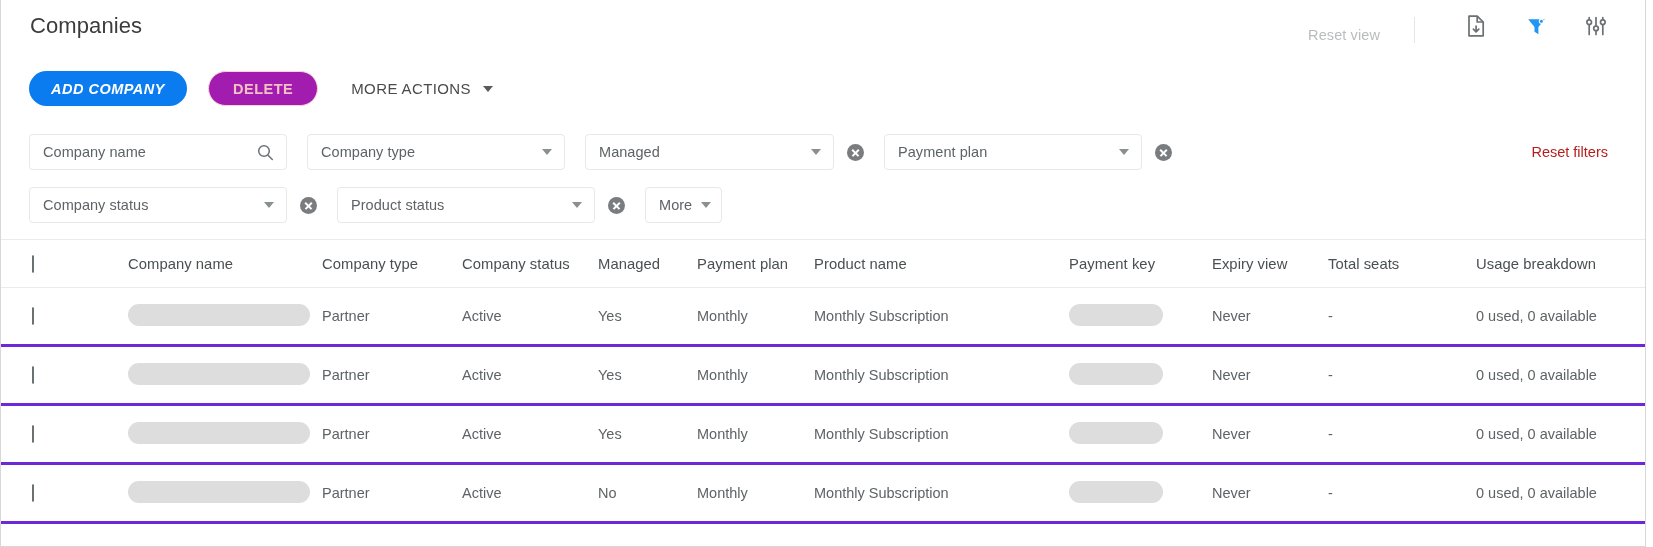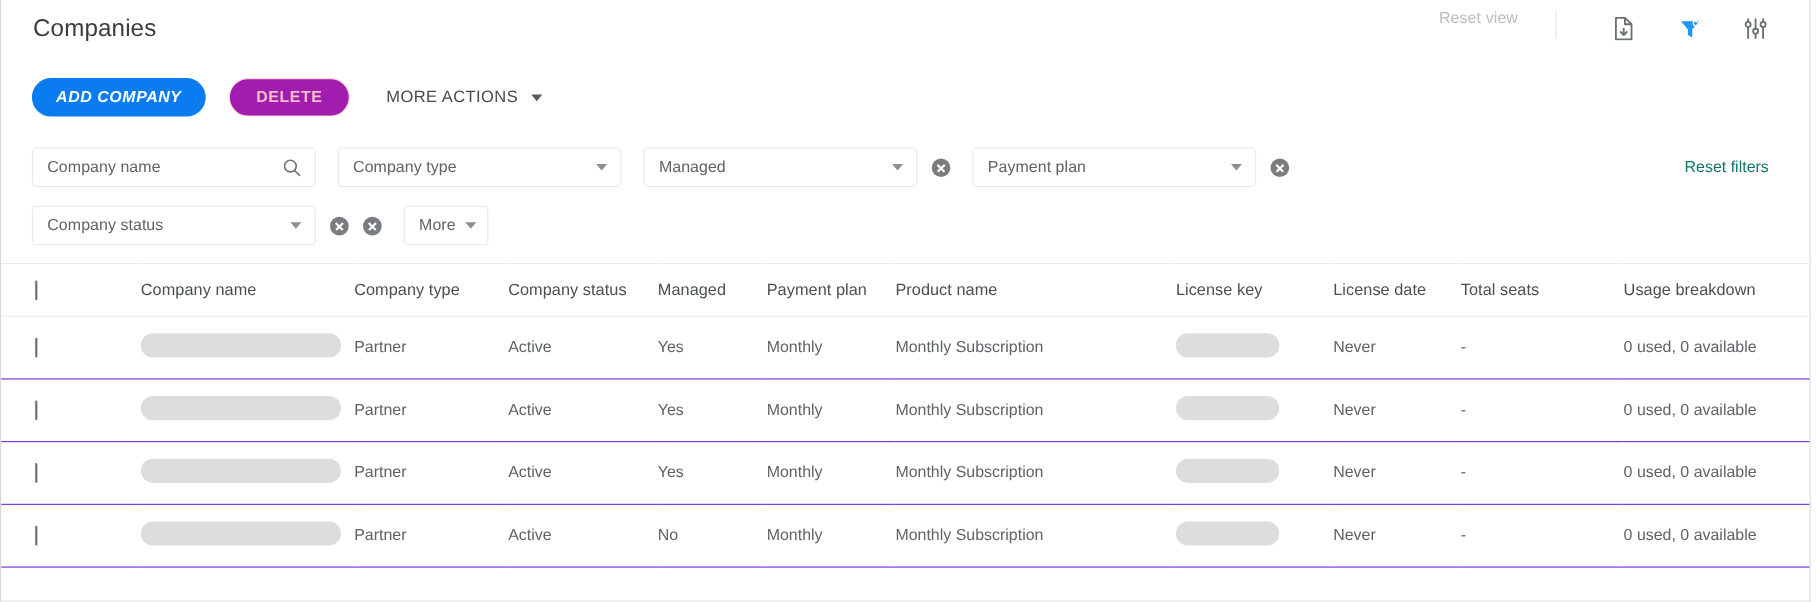--- a/index.html
+++ b/index.html
@@ -53,21 +53,21 @@
     margin-left: 29px;
     font-size: 22px;
     color: #3c3c3c;
     font-weight: 400;
     letter-spacing: 0.1px;
     line-height: 1;
   }
   .header-right {
     margin-left: auto;
     display: flex;
-    align-items: flex-start;
+    align-items: flex-end;
     padding-right: 32px;
     gap: 16px;
   }
   .reset-view {
     font-size: 14.5px;
     color: #b9bcbe;
     letter-spacing: 0.1px;
     padding-right: 18px;
     cursor: default;
   }
@@ -214,21 +214,21 @@
     border-left: 5.5px solid transparent;
     border-right: 5.5px solid transparent;
     border-top: 6px solid #8a8f92;
     flex: none;
   }
   .search-ico { flex: none; display:flex; }
 
   .reset-filters {
     margin-left: auto;
     font-size: 14.5px;
-    color: #0f766e;
+    color: #b91c1c;
     cursor: pointer;
     padding-right: 37px;
     white-space: nowrap;
   }
 
   
   .table-wrap {
     position: absolute;
     left: 1px;
     top: 239px;
@@ -251,21 +251,21 @@
     border-top: 1px solid #e8eaeb;
     border-bottom: 1px solid #e8eaeb;
     padding: 0;
     white-space: nowrap;
     letter-spacing: 0.05px;
     vertical-align: middle;
   }
   table.grid tbody td {
     height: 56px;
     color: #5e6366;
-    border-bottom: 1px solid #6d28d9;
+    border-bottom: 3px solid #6d28d9;
     padding: 0;
     white-space: nowrap;
     vertical-align: middle;
   }
   .c-check   { width: 96px;  padding-left: 31px !important; }
   .c-name    { width: 194px; }
   .c-type    { width: 140px; }
   .c-status  { width: 136px; }
   .c-managed { width: 99px;  }
   .c-plan    { width: 117px; }
@@ -385,20 +385,25 @@
 
     <div class="filter-row">
 
       <div class="field w-company-status">
         <span class="field-label">Company status</span>
         <span class="spacer"></span>
         <span class="sel-caret"></span>
       </div>
       <span class="clear-chip"></span>
 
+      <div class="field w-product-status">
+        <span class="field-label">Product status</span>
+        <span class="spacer"></span>
+        <span class="sel-caret"></span>
+      </div>
       <span class="clear-chip"></span>
 
       <div class="field w-more">
         <span class="field-label">More</span>
         <span class="spacer"></span>
         <span class="sel-caret"></span>
       </div>
     </div>
   </div>
 
@@ -408,22 +413,22 @@
         <tr>
           <th class="c-check">
             <span class="chk"></span>
           </th>
           <th class="c-name">Company name</th>
           <th class="c-type">Company type</th>
           <th class="c-status">Company status</th>
           <th class="c-managed">Managed</th>
           <th class="c-plan">Payment plan</th>
           <th class="c-product">Product name</th>
-          <th class="c-license">License key</th>
-          <th class="c-expiry">License date</th>
+          <th class="c-license">Payment key</th>
+          <th class="c-expiry">Expiry view</th>
           <th class="c-seats">Total seats</th>
           <th class="c-usage">Usage breakdown</th>
         </tr>
       </thead>
       <tbody>
 
         <tr>
           <td class="c-check">
             <span class="chk"></span>
           </td>

